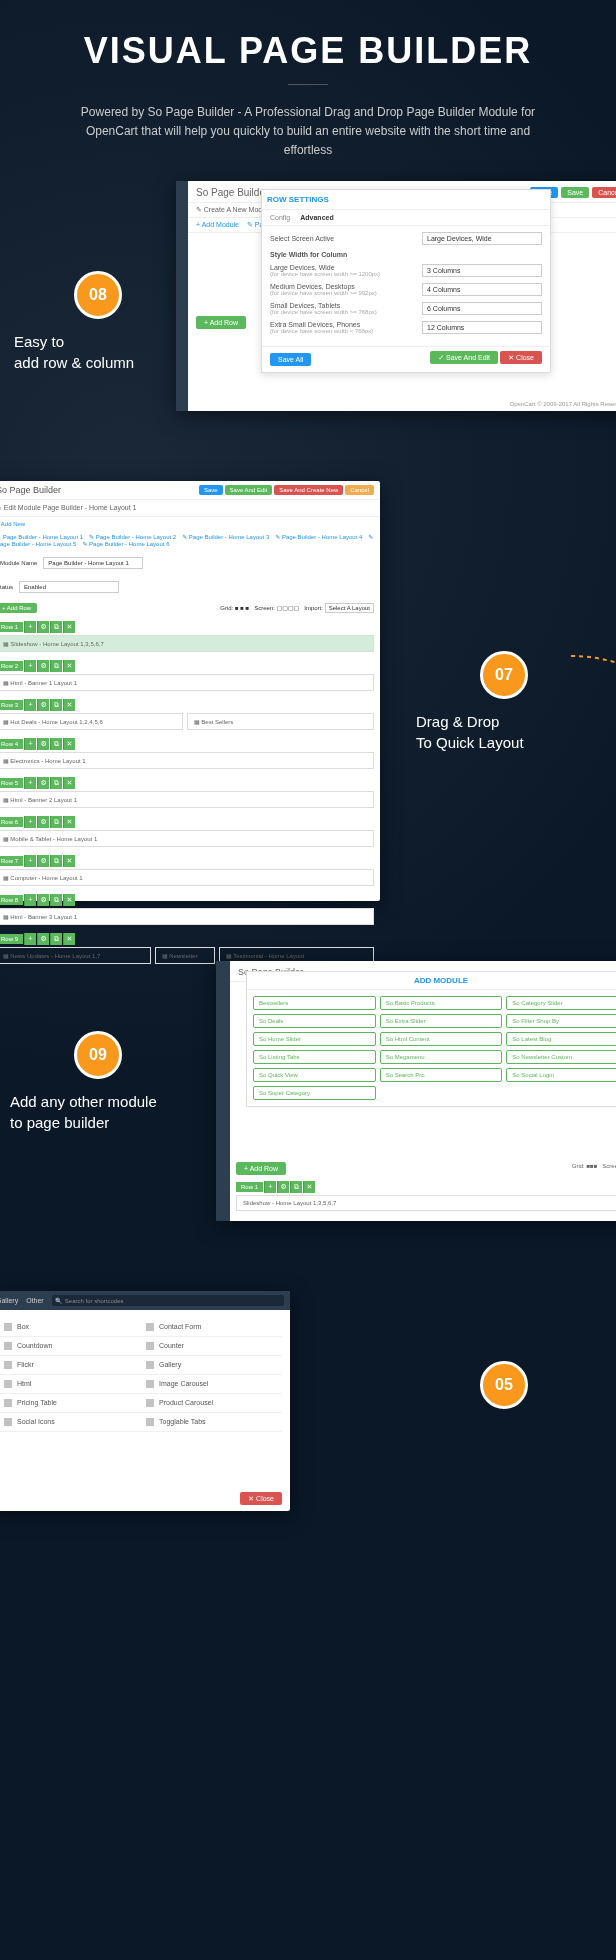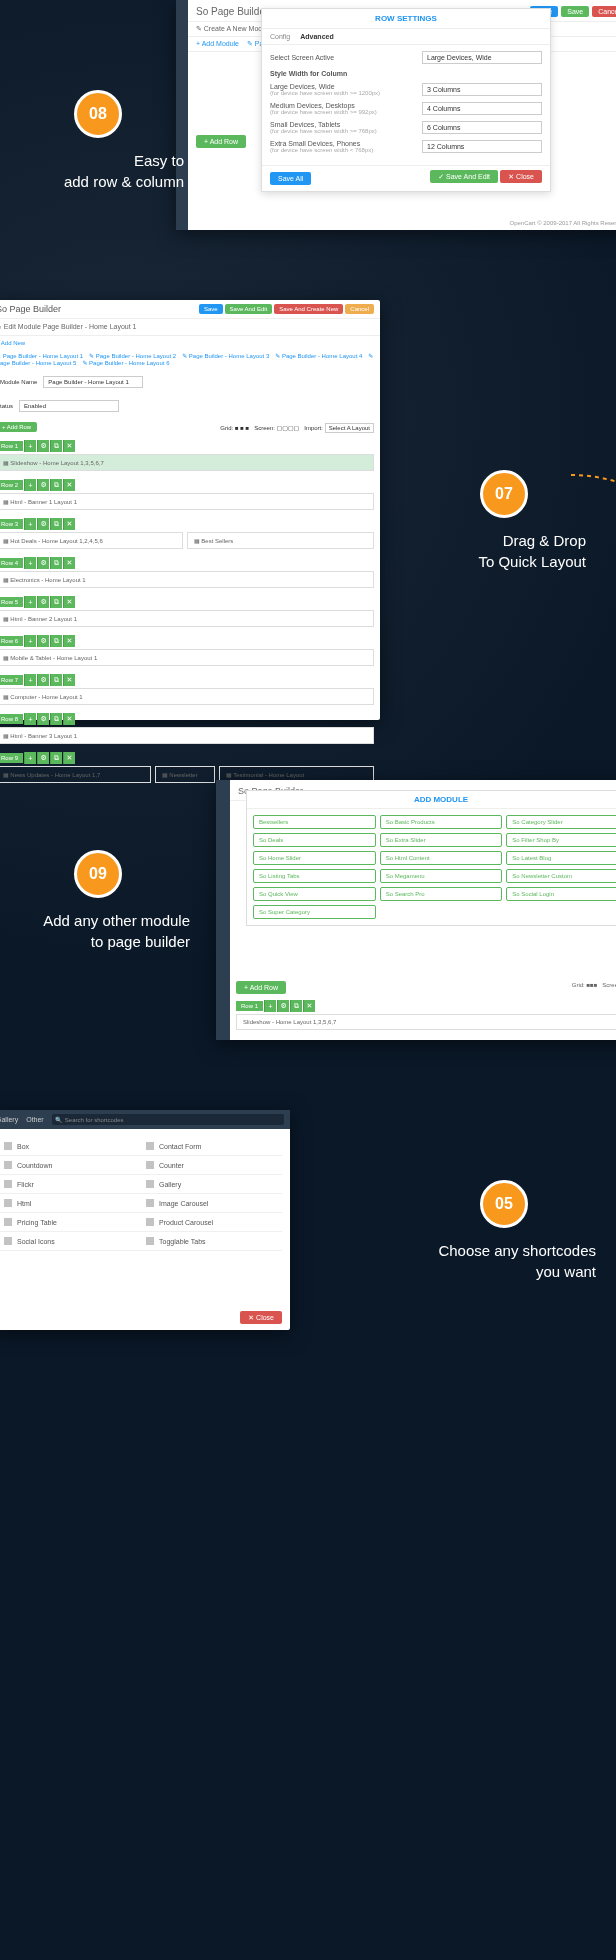--- a/index.html
+++ b/index.html
@@ -5,35 +5,35 @@
 *{margin:0;padding:0;box-sizing:border-box}
 body{width:616px;background:#0a1828;font-family:Arial,sans-serif;color:#fff;position:relative;overflow:hidden}
 .bg{position:absolute;inset:0;background:radial-gradient(circle at 20% 30%,#1a2838 0%,#0a1828 50%),radial-gradient(circle at 80% 70%,#152535 0%,#0a1828 60%);z-index:0}
 .content{position:relative;z-index:1}
 .hero{text-align:center;padding:30px 40px 20px}
 .title{font-size:36px;font-weight:900;letter-spacing:2px;margin-bottom:12px}
 .divider{width:40px;height:1px;background:#555;margin:0 auto 18px}
 .subtitle{font-size:12px;line-height:1.6;color:#ccc;max-width:480px;margin:0 auto}
 .section{position:relative;margin-bottom:40px}
 .badge{width:48px;height:48px;border-radius:50%;background:#f8991d;border:3px solid #fff;display:flex;align-items:center;justify-content:center;font-size:16px;font-weight:bold;color:#fff;position:absolute;z-index:5}
-.caption{position:absolute;color:#fff;font-size:15px;text-align:right;line-height:1.4;z-index:5}
+.caption{position:absolute;color:#fff;font-size:15px;text-align:left;line-height:1.4;z-index:5}
 .screenshot{background:#fff;border-radius:2px;box-shadow:0 4px 20px rgba(0,0,0,.5);color:#333;font-size:8px;position:relative}
 
 
 .s1{height:260px}
 .s1 .badge{left:74px;top:90px}
 .s1 .caption{left:14px;top:150px;width:170px}
 .s1 .screenshot{position:absolute;right:-20px;top:0;width:460px;height:230px}
 .ss1-bar{position:absolute;left:0;top:0;bottom:0;width:12px;background:#2c3e50}
 .ss1-top{padding:6px 10px 4px 20px;border-bottom:1px solid #eee;display:flex;justify-content:space-between;align-items:center}
 .ss1-title{font-size:10px;color:#666}
 .ss1-btns{display:flex;gap:3px}
 .ss1-btn{padding:2px 6px;font-size:7px;color:#fff;border-radius:2px}
 .modal{position:absolute;left:85px;top:8px;width:290px;background:#fff;border:1px solid #ddd;box-shadow:0 2px 8px rgba(0,0,0,.15);z-index:10}
-.modal-h{text-align:center;padding:5px;font-size:8px;color:#2196f3;border-bottom:1px solid #eee;font-weight:bold}
+.modal-h{padding:5px;font-size:8px;color:#2196f3;border-bottom:1px solid #eee;font-weight:bold}
 .modal-tabs{display:flex;gap:10px;padding:4px 8px;font-size:7px;border-bottom:1px solid #eee}
 .modal-tab{color:#888}
 .modal-tab.active{color:#333;font-weight:bold}
 .modal-body{padding:6px 8px}
 .modal-row{display:flex;justify-content:space-between;align-items:center;margin-bottom:6px}
 .modal-lbl{font-size:7px;color:#555}
 .modal-sub{font-size:6px;color:#aaa}
 .modal-sel{width:120px;border:1px solid #ccc;padding:2px 4px;font-size:7px;background:#fff}
 .modal-sect{font-size:7px;font-weight:bold;margin:6px 0;color:#555}
 .modal-foot{padding:6px 8px;display:flex;justify-content:space-between;border-top:1px solid #eee}
@@ -97,20 +97,25 @@
 .sc-close{background:#d9534f;color:#fff;padding:3px 8px;font-size:7px;border-radius:2px}
 
 .footer{text-align:center;padding:30px 0 40px;font-size:16px;font-style:italic;color:#fff}
 </style>
 </head>
 <body>
 
 <div class="bg"></div>
 <div class="content">
 
+<div class="hero">
+  <div class="title">VISUAL PAGE BUILDER</div>
+  <div class="divider"></div>
+  <div class="subtitle">Powered by So Page Builder - A Professional Drag and Drop Page Builder Module for OpenCart that will help you quickly to build an entire website with the short time and effortless</div>
+</div>
 
 <div class="section s1">
   <div class="badge">08</div>
   <div class="caption">
     <div>Easy to</div>
     <div>add row &amp; column</div>
   </div>
   <div class="screenshot">
     <div class="ss1-bar"></div>
     <div class="ss1-top">
@@ -361,24 +366,20 @@
           <span class="row-icon">✕</span>
         </div>
         <div class="row-content">Slideshow - Home Layout 1,3,5,6,7</div>
       </div>
     </div>
   </div>
 </div>
 
 <div class="section s4">
   <div class="badge">05</div>
-  <div class="caption">
-    <div>Choose any shortcodes</div>
-    <div>you want</div>
-  </div>
   <div class="screenshot">
     <div class="sc-tabs">
       <span class="sc-tab">Gallery</span>
       <span class="sc-tab">Other</span>
       <div class="sc-search">🔍 <span>Search for shortcodes</span></div>
     </div>
     <div class="sc-grid" id="s4grid">
           <div class="sc-item"><span class="sc-ico"></span>Box</div>
           <div class="sc-item"><span class="sc-ico"></span>Contact Form</div>
           <div class="sc-item"><span class="sc-ico"></span>Countdown</div>

